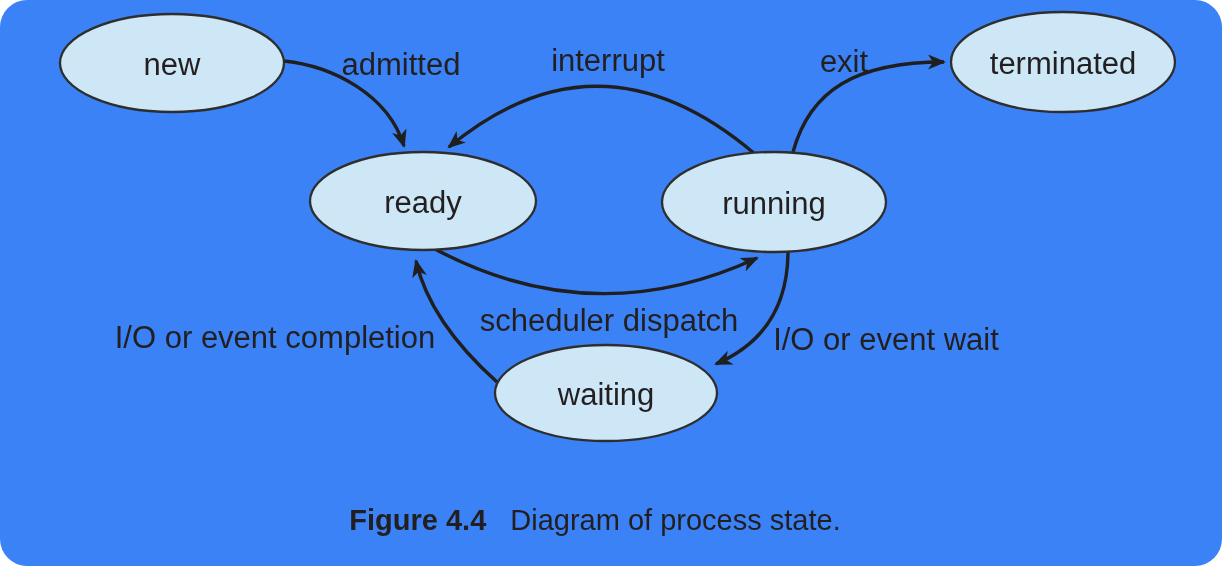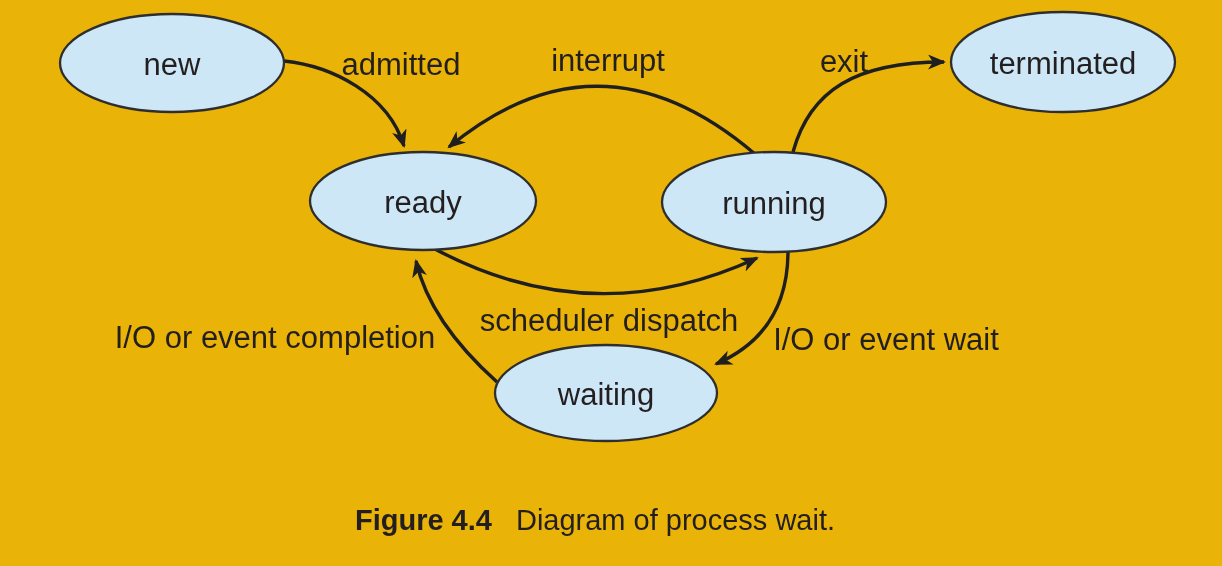--- a/index.html
+++ b/index.html
@@ -5,22 +5,23 @@
   html, body {
     margin: 0;
     padding: 0;
     background: #ffffff;
     font-family: "Liberation Sans", sans-serif;
   }
   .stage {
     position: relative;
     width: 1222px;
     height: 566px;
-    background: #eab308;
+    background: #3b82f6;
     overflow: hidden;
+    border-radius: 27px;
   }
   svg.diagram {
     position: absolute;
     left: 0;
     top: 0;
   }
   svg.diagram ellipse {
     stroke: #2e2e2e;
     stroke-width: 2.3;
   }
@@ -98,16 +99,16 @@
       <text x="401" y="75">admitted</text>
       <text x="608" y="71">interrupt</text>
       <text x="844" y="72">exit</text>
       <text x="609" y="331">scheduler dispatch</text>
       <text x="886" y="350">I/O or event wait</text>
       <text x="275" y="348">I/O or event completion</text>
     </g>
   </svg>
 
   <div class="caption">
-    <span class="cap-label">Figure 4.4</span><span class="cap-text">Diagram of process wait.</span>
+    <span class="cap-label">Figure 4.4</span><span class="cap-text">Diagram of process state.</span>
   </div>
 
 </div>
 
 </body></html>

